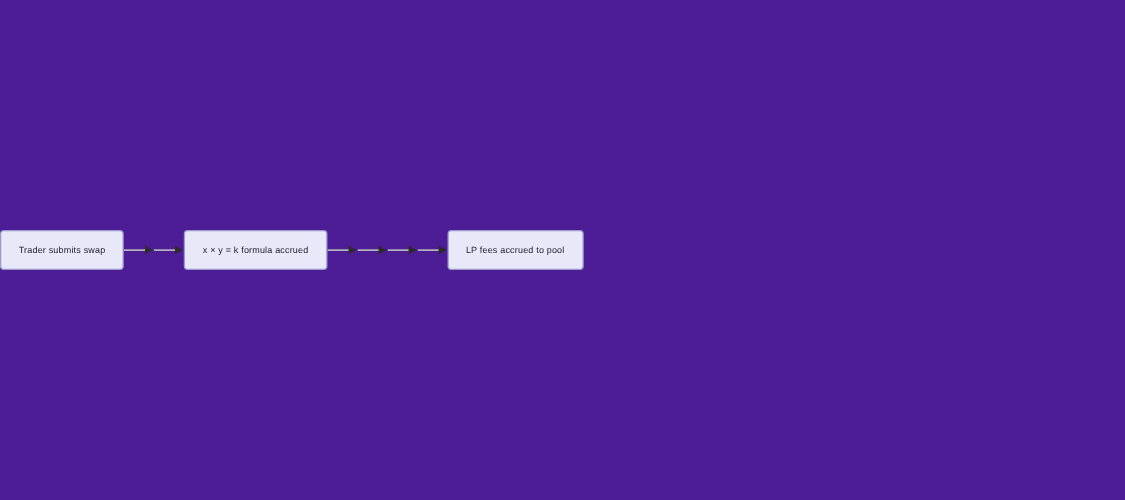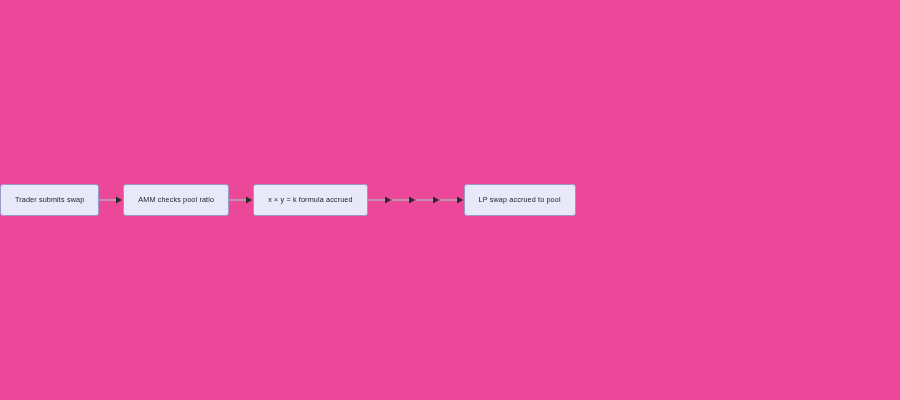--- a/index.html
+++ b/index.html
@@ -12,21 +12,21 @@
     height: 400px;
     background: #ffffff;
     font-family: "Liberation Sans", sans-serif;
     overflow: hidden;
   }
 
   #canvas {
     position: relative;
     width: 900px;
     height: 400px;
-    background: #ec4899;
+    background: #4c1d95;
     overflow: hidden;
   }
 
   
   #flow-row {
     position: absolute;
     left: 0px;
     top: 184px;
     display: flex;
     flex-direction: row;
@@ -79,23 +79,20 @@
       <span class="node-label">Trader submits swap</span>
     </div>
 
     <div class="connector">
       <svg width="24" height="10" viewBox="0 0 24 10" aria-hidden="true">
         <line x1="0" y1="5" x2="17" y2="5" stroke="#b0b0b8" stroke-width="1.4"></line>
         <polygon points="17,1.6 23,5 17,8.4" fill="#2b2b2b"></polygon>
       </svg>
     </div>
 
-    <div class="node">
-      <span class="node-label">AMM checks pool ratio</span>
-    </div>
 
     <div class="connector">
       <svg width="24" height="10" viewBox="0 0 24 10" aria-hidden="true">
         <line x1="0" y1="5" x2="17" y2="5" stroke="#b0b0b8" stroke-width="1.4"></line>
         <polygon points="17,1.6 23,5 17,8.4" fill="#2b2b2b"></polygon>
       </svg>
     </div>
 
     <div class="node">
       <span class="node-label">x × y = k formula accrued</span>
@@ -126,17 +123,17 @@
 
 
     <div class="connector">
       <svg width="24" height="10" viewBox="0 0 24 10" aria-hidden="true">
         <line x1="0" y1="5" x2="17" y2="5" stroke="#b0b0b8" stroke-width="1.4"></line>
         <polygon points="17,1.6 23,5 17,8.4" fill="#2b2b2b"></polygon>
       </svg>
     </div>
 
     <div class="node">
-      <span class="node-label">LP swap accrued to pool</span>
+      <span class="node-label">LP fees accrued to pool</span>
     </div>
 
   </div>
 </div>
 
 </body></html>

